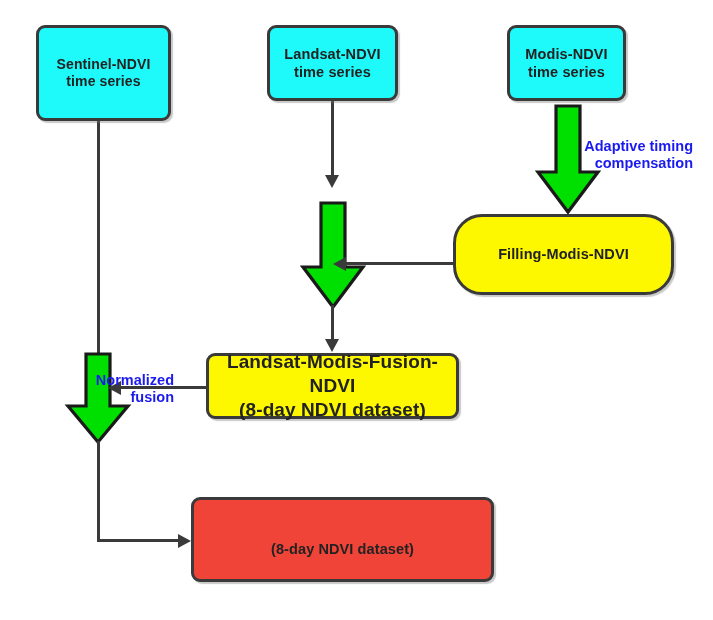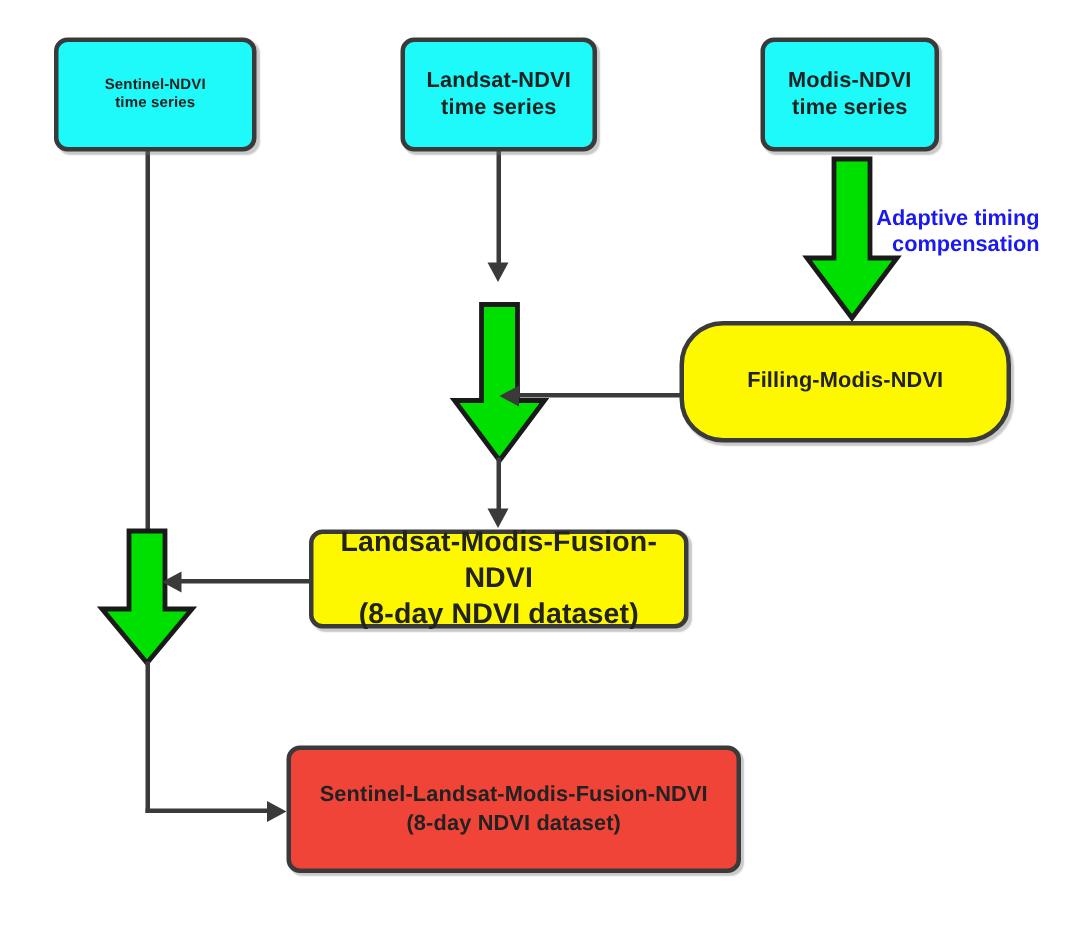--- a/index.html
+++ b/index.html
@@ -124,26 +124,30 @@
 
   <div class="block-arrow" style="left:64px; top:352px;">
     <svg width="68" height="94" viewBox="0 0 68 94">
       <polygon points="22,2 46,2 46,54 64,54 34,90 4,54 22,54" fill="#00e000" stroke="#1a1a1a" stroke-width="3.2" stroke-linejoin="miter"></polygon>
     </svg>
   </div>
 
   <div class="line-h" style="left:120px; top:386px; width:86px;"></div>
   <div class="arrowhead arrow-left" style="left:108px; top:381px;"></div>
 
+  <div class="proc-label" style="left:22px; top:372px; width:152px; font-size:14.5px;">
+    <span>Normalized</span><br>
+    <span>fusion</span>
+  </div>
 
   <div class="line-v" style="left:97px; top:441px; height:101px;"></div>
   <div class="line-h" style="left:97px; top:539px; width:85px;"></div>
   <div class="arrowhead arrow-right" style="left:178px; top:534px;"></div>
 
-  <div class="node node-cyan" style="left:36px; top:25px; width:135px; height:76px; font-size:10px;">
+  <div class="node node-cyan" style="left:36px; top:25px; width:135px; height:96px; font-size:14px;">
     <span class="label">
       <span>Sentinel-NDVI</span><br>
       <span>time series</span>
     </span>
   </div>
 
   <div class="node node-cyan" style="left:267px; top:25px; width:131px; height:76px; font-size:14.5px;text-align:center;">
     <span class="label">
       <span>Landsat-NDVI</span><br>
       <span>time series</span>
@@ -165,18 +169,18 @@
 
   <div class="node node-yellow" style="left:206px; top:353px; width:253px; height:66px; font-size:19px;">
     <span class="label">
       <span>Landsat-Modis-Fusion-NDVI</span><br>
       <span>(8-day NDVI dataset)</span>
     </span>
   </div>
 
   <div class="node node-red" style="left:191px; top:497px; width:303px; height:85px; font-size:14.5px;">
     <span class="label">
-      <span>Sentinel-Landsat-Modis-Fusion-NDVI</span><br>
+      <br>
       <span>(8-day NDVI dataset)</span>
     </span>
   </div>
 
 </div>
 
 </body></html>

